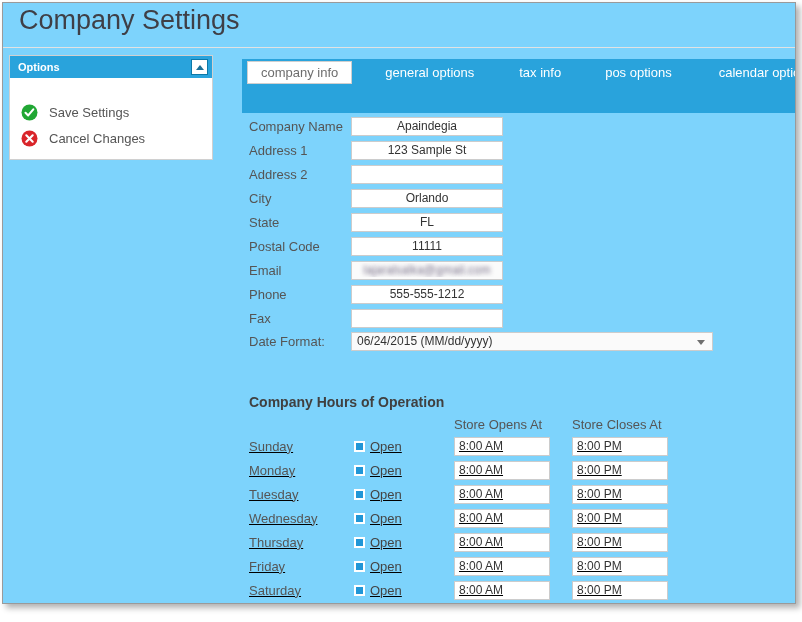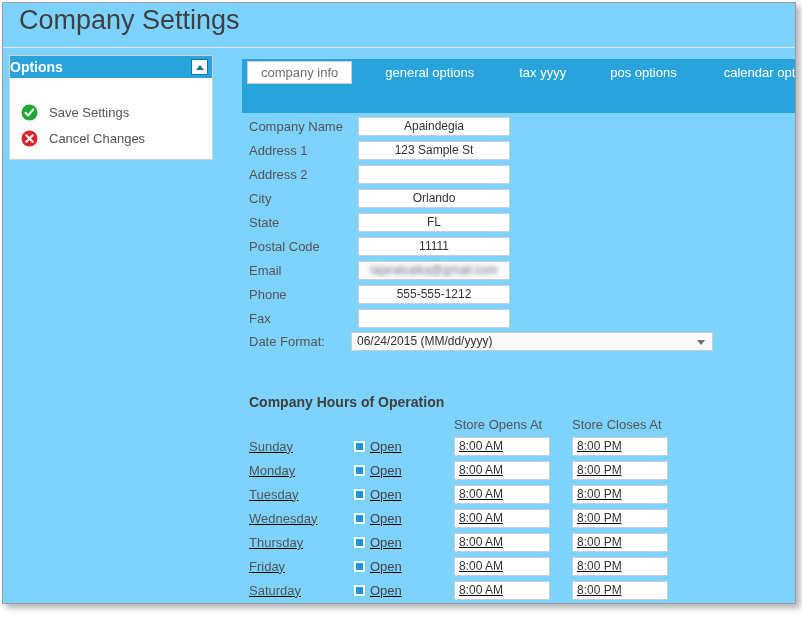--- a/index.html
+++ b/index.html
@@ -53,23 +53,24 @@
     width: 204px;
     background: #ffffff;
     border: 1px solid #d0d0d0;
     box-sizing: border-box;
   }
   .options-header {
     position: relative;
     height: 22px;
     background: #29a3dc;
     color: #ffffff;
-    font-size: 14px;
+    font-size: 11px;
     font-weight: bold;
     line-height: 22px;
+    padding-left: 8px;
     box-sizing: border-box;
   }
   .collapse-btn {
     position: absolute;
     right: 4px;
     top: 3px;
     width: 17px;
     height: 16px;
     background: #ffffff;
     border: 1px solid #0d79a8;
@@ -146,21 +147,20 @@
   .form {
     position: absolute;
     left: 246px;
     top: 111px;
     width: 470px;
   }
   .frow {
     display: flex;
     align-items: center;
     height: 24px;
-    gap: 7px;
   }
   .flabel {
     width: 102px;
     font-size: 13px;
     color: #555555;
     white-space: nowrap;
   }
   .finput {
     width: 152px;
     height: 19px;
@@ -330,21 +330,21 @@
         <span class="option-label">Cancel Changes</span>
       </div>
 
     </div>
   </div>
 
   <div class="tabbar">
     <div class="tabrow">
       <div class="tab active">company info</div>
       <div class="tab" style="margin-left:24px;">general options</div>
-      <div class="tab" style="margin-left:27px;">tax yyyy</div>
+      <div class="tab" style="margin-left:27px;">tax info</div>
       <div class="tab" style="margin-left:26px;">pos options</div>
       <div class="tab" style="margin-left:29px;">calendar options</div>
     </div>
   </div>
 
   <div class="form">
 
     <div class="frow">
       <div class="flabel">Company Name</div>
       <input class="finput" type="text" value="Apaindegia" style="">

